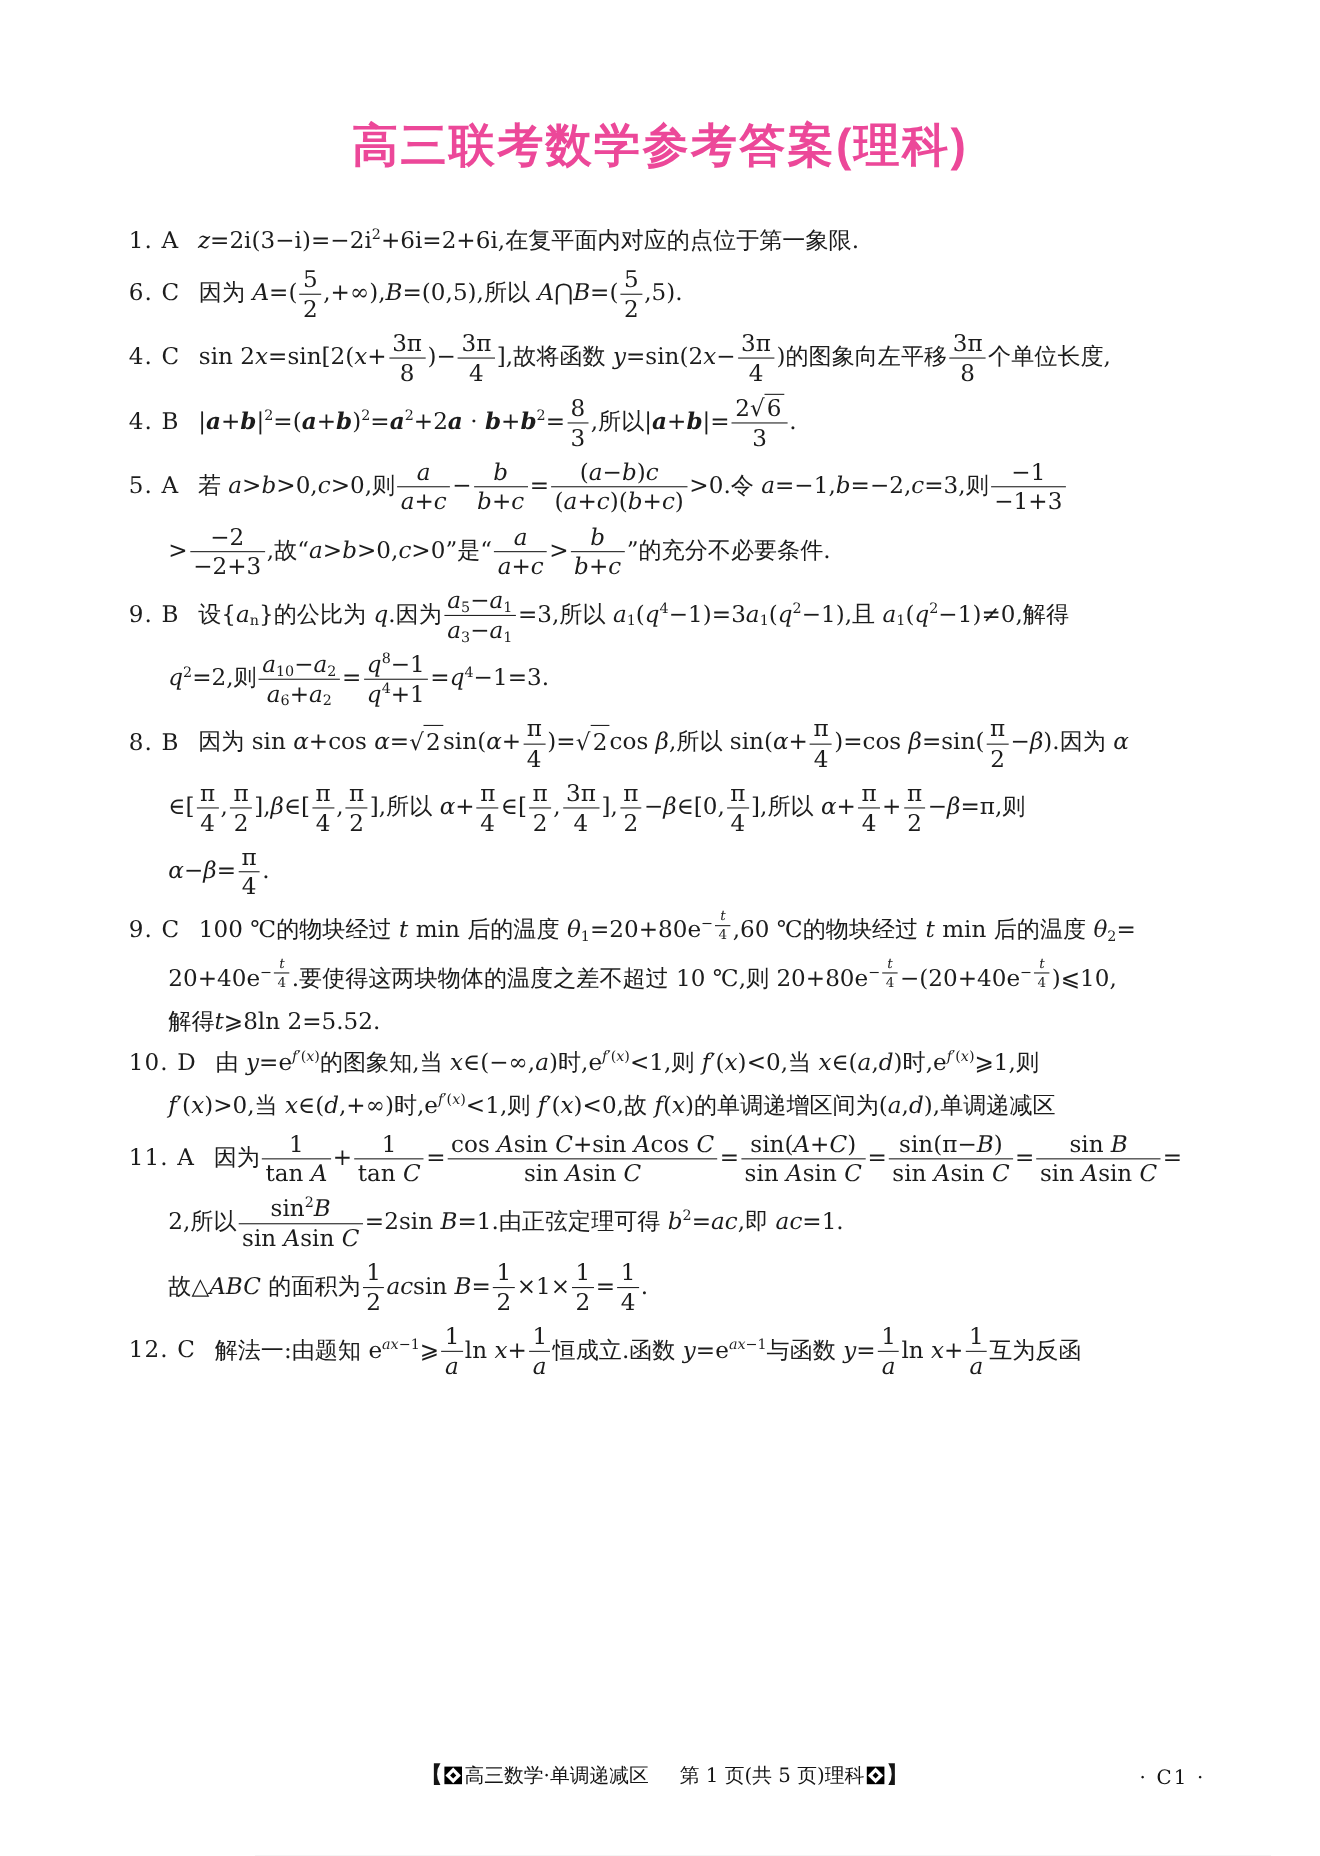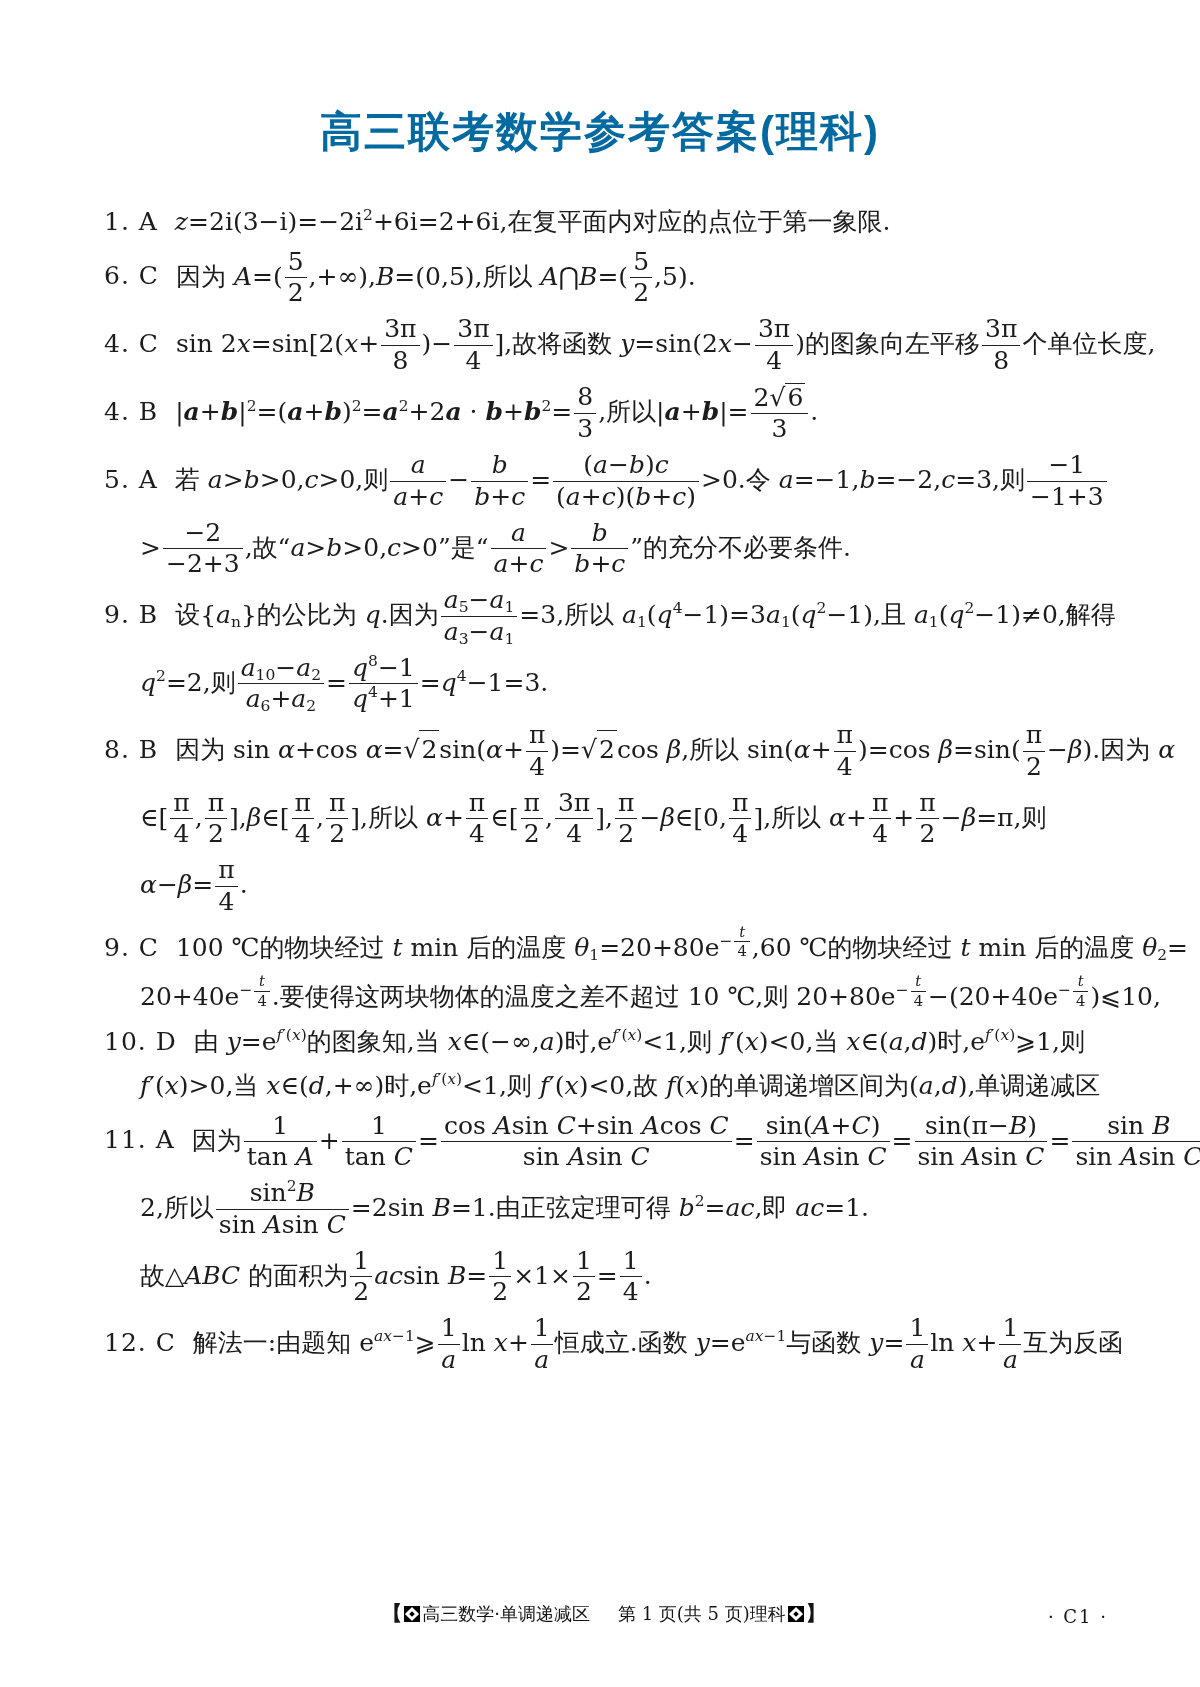--- a/index.html
+++ b/index.html
@@ -4,24 +4,24 @@
 <style>
   html,body{margin:0;padding:0;background:#e8e8e8;}
   .page{
     width:1200px;height:1687px;margin:0 auto;background:#ffffff;
     position:relative;overflow:hidden;color:#1c1c1c;
     font-family:"DejaVu Serif","DejaVu Sans","Liberation Serif",serif;
   }
   .title{
     margin:0;padding-top:104px;text-align:center;
     font-family:"Liberation Sans","DejaVu Sans",sans-serif;
-    font-weight:900;font-size:42px;letter-spacing:2px;color:#0369a1;
+    font-weight:900;font-size:42px;letter-spacing:2px;color:#ec4899;
   }
   .content{padding:36px 92px 0 100px;}
-  .item{margin:0 0 4px 4px;padding-left:36px;font-size:25px;}
+  .item{margin:0 0 4px 17px;padding-left:36px;font-size:21px;}
   .line{margin:7px 0;line-height:1.5;white-space:nowrap;}
   .line.first{margin-left:-36px;}
   .num{display:inline-block;margin-right:17px;letter-spacing:1px;}
   
   .it{font-style:italic;}
   .bf{font-weight:bold;font-style:italic;}
   .frac{display:inline-flex;flex-direction:column;vertical-align:middle;
         text-align:center;line-height:1.15;margin:0 2px;}
   .fr-n{display:block;border-bottom:1.4px solid #222;padding:0 3px 1px;}
   .fr-d{display:block;padding:1px 3px 0;}
@@ -39,21 +39,21 @@
   }
   .fseg{display:inline-flex;align-items:center;}
   .fgap{display:inline-block;width:28px;}
   .fbracket{font-weight:bold;font-size:20px;}
   .diamond-icon{display:inline-block;width:16px;height:16px;background:#000;
     position:relative;margin:0 2px;}
   .diamond-icon::before{content:"";position:absolute;left:3px;top:3px;right:3px;bottom:3px;
     background:#fff;transform:rotate(45deg);}
   .diamond-icon::after{content:"";position:absolute;left:6px;top:6px;right:6px;bottom:6px;
     background:#000;transform:rotate(45deg);}
-  .code{position:absolute;right:0;bottom:0;font-size:18px;letter-spacing:2px;}
+  .code{position:absolute;right:12px;bottom:0;font-size:18px;letter-spacing:2px;}
 </style>
 </head>
 <body>
 
 <div class="page">
   <h1 class="title">高三联考数学参考答案(理科)</h1>
 
   <div class="content">
       <div class="item">
         <div class="line first"><span class="num">1. A</span><span class="it">z</span>=2i(3−i)=−2i<sup>2</sup>+6i=2+6i,在复平面内对应的点位于第一象限.</div>
@@ -187,20 +187,21 @@
         <div class="line">20+40e<sup>−<span class="frac">
               <span class="fr-n"><span class="it">t</span></span>
               <span class="fr-d">4</span>
             </span></sup>.要使得这两块物体的温度之差不超过 10 ℃,则 20+80e<sup>−<span class="frac">
               <span class="fr-n"><span class="it">t</span></span>
               <span class="fr-d">4</span>
             </span></sup>−(20+40e<sup>−<span class="frac">
               <span class="fr-n"><span class="it">t</span></span>
               <span class="fr-d">4</span>
             </span></sup>)⩽10,</div>
+        <div class="line">解得<span class="it">t</span>⩾8ln 2=5.52.</div>
       </div>
       <div class="item">
         <div class="line first"><span class="num">10. D</span>由 <span class="it">y</span>=e<sup><span class="it">f</span>′(<span class="it">x</span>)</sup>的图象知,当 <span class="it">x</span>∈(−∞,<span class="it">a</span>)时,e<sup><span class="it">f</span>′(<span class="it">x</span>)</sup>&lt;1,则 <span class="it">f</span>′(<span class="it">x</span>)&lt;0,当 <span class="it">x</span>∈(<span class="it">a</span>,<span class="it">d</span>)时,e<sup><span class="it">f</span>′(<span class="it">x</span>)</sup>⩾1,则</div>
         <div class="line"><span class="it">f</span>′(<span class="it">x</span>)&gt;0,当 <span class="it">x</span>∈(<span class="it">d</span>,+∞)时,e<sup><span class="it">f</span>′(<span class="it">x</span>)</sup>&lt;1,则 <span class="it">f</span>′(<span class="it">x</span>)&lt;0,故 <span class="it">f</span>(<span class="it">x</span>)的单调递增区间为(<span class="it">a</span>,<span class="it">d</span>),单调递减区</div>
       </div>
       <div class="item">
         <div class="line first"><span class="num">11. A</span>因为<span class="frac">
             <span class="fr-n">1</span>
             <span class="fr-d">tan <span class="it">A</span></span>
           </span>+<span class="frac">

